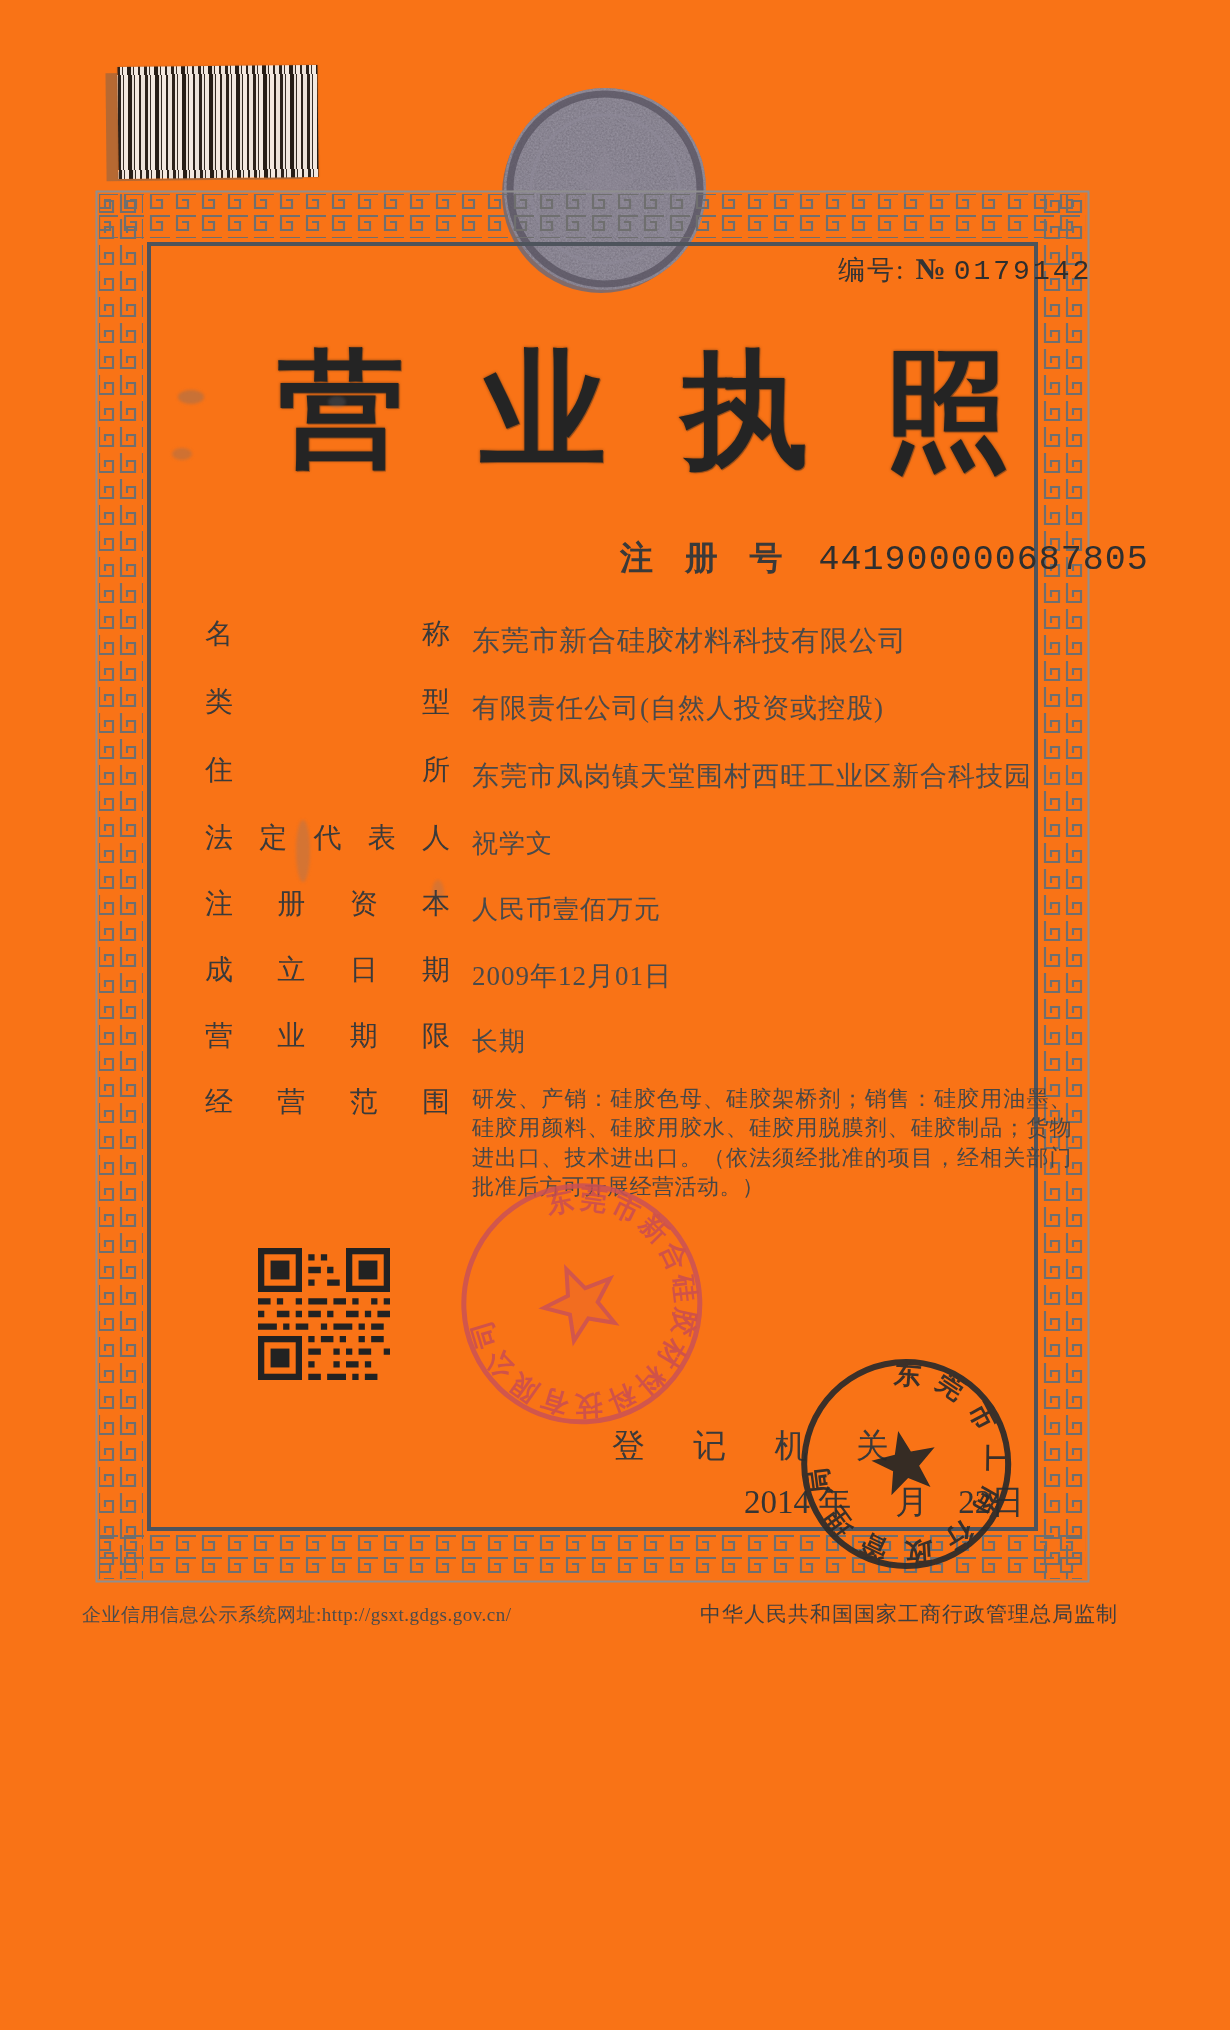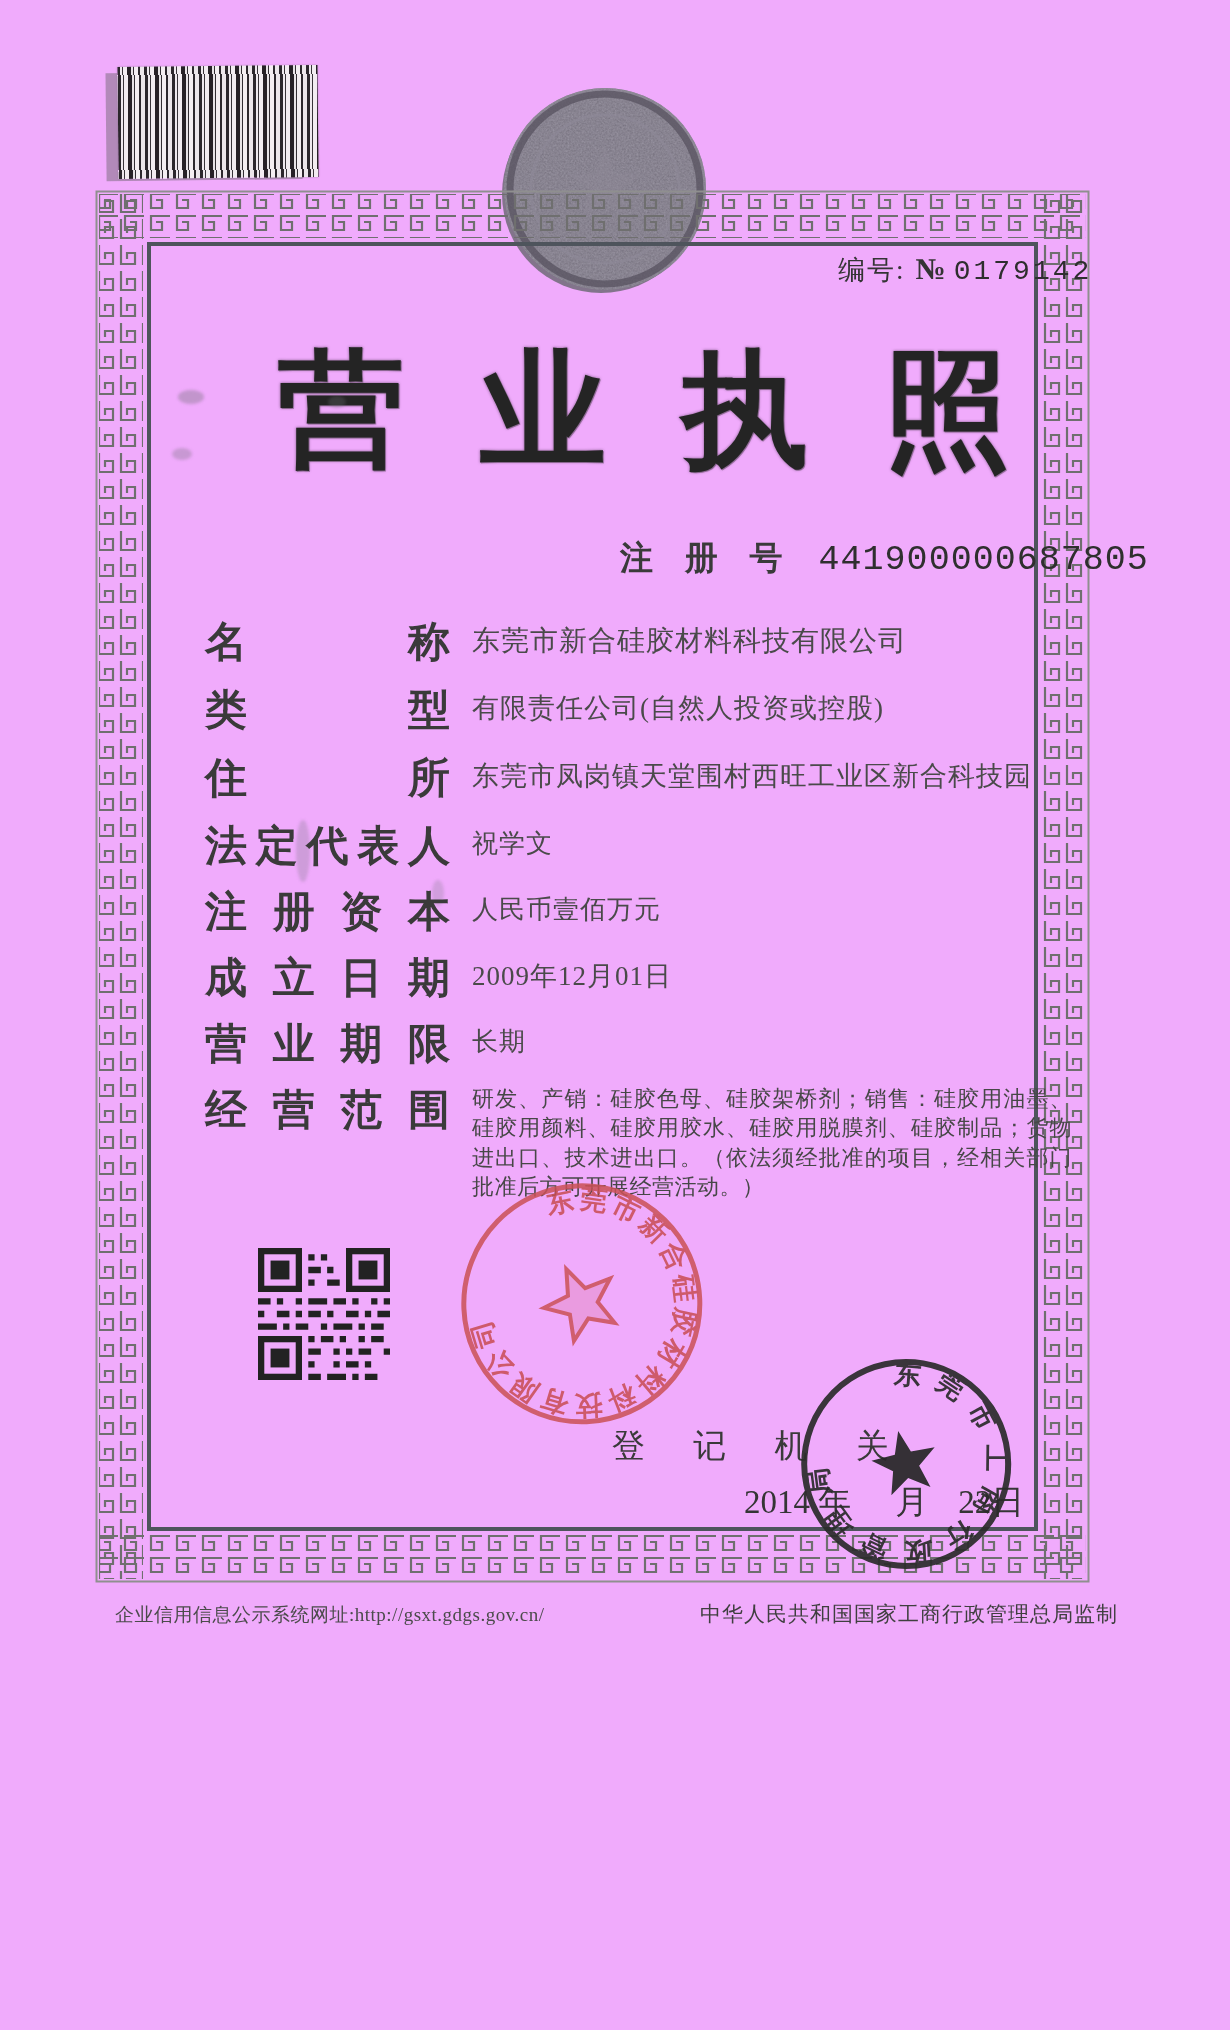--- a/index.html
+++ b/index.html
@@ -1,17 +1,17 @@
 <!DOCTYPE html>
 <html><head>
 <meta charset="utf-8">
 <style>
   html,body{margin:0;padding:0;background:#e9e9e7;}
   #page{
-    position:relative;width:1230px;height:2030px;background:#f0abfc;
+    position:relative;width:1230px;height:2030px;background:#f97316;
     font-family:"Liberation Serif","DejaVu Serif",serif;color:#3c3c3c;
     overflow:hidden;margin:0 auto;
   }
   .abs{position:absolute;}
   
   .barcode{
     left:118px;top:66px;width:200px;height:112px;
     transform:rotate(-0.6deg);opacity:.92;
     background:
       repeating-linear-gradient(90deg,
@@ -32,36 +32,36 @@
     text-shadow:0 0 3px rgba(20,20,20,.55),1px 1px 0 rgba(40,40,40,.35);
   }
   
   .regline{left:620px;top:536px;white-space:nowrap;}
   .regline .lab{font-size:33px;font-weight:bold;color:#3a3a3a;letter-spacing:6px;font-family:Liberation Mono, monospace;}
   .regline .val{font-size:35px;color:#2f2f2f;letter-spacing:1px;padding-left:26px;font-family:Liberation Mono, monospace;}
   
   .row{left:205px;width:880px;}
   .row .lab{
     position:absolute;left:0;top:0;width:245px;
-    font-size:42px;font-weight:bold;color:#3a3a3a;line-height:1.15;
+    font-size:28px;font-weight:normal;color:#3a3a3a;line-height:1.15;
     text-align:justify;text-align-last:justify;
   }
   .row .val{position:absolute;left:267px;top:4px;font-size:27px;color:#4a4a4a;white-space:nowrap;letter-spacing:1px;}
   .row .val.small{font-size:26px;}
   .scopeval{
     position:absolute;left:267px;top:-2px;width:600px;font-size:22px;color:#474747;
     line-height:1.33;white-space:normal;text-align:justify;letter-spacing:.5px;
   }
   
   .registrar{left:612px;top:1424px;font-size:33px;font-weight:normal;color:#3a3a3a;letter-spacing:20px;white-space:nowrap;}
   .dateline{left:744px;top:1480px;font-size:33px;color:#353535;white-space:nowrap;z-index:1;text-align:right;}
   .dateline .m{padding-left:44px;}
   .dateline .d{padding-left:30px;}
   
-  .footer-left{left:115px;top:1602px;font-size:19px;color:#4b4b4b;letter-spacing:.5px;}
+  .footer-left{left:82px;top:1602px;font-size:19px;color:#4b4b4b;letter-spacing:.5px;}
   .footer-right{left:700px;top:1600px;font-size:21px;color:#3f3f3f;letter-spacing:1px;}
   svg text{font-family:"Liberation Serif","DejaVu Serif",serif;}
 </style>
 </head>
 <body>
 
 <div id="page">
 
   <div class="abs barcode"></div>
 

